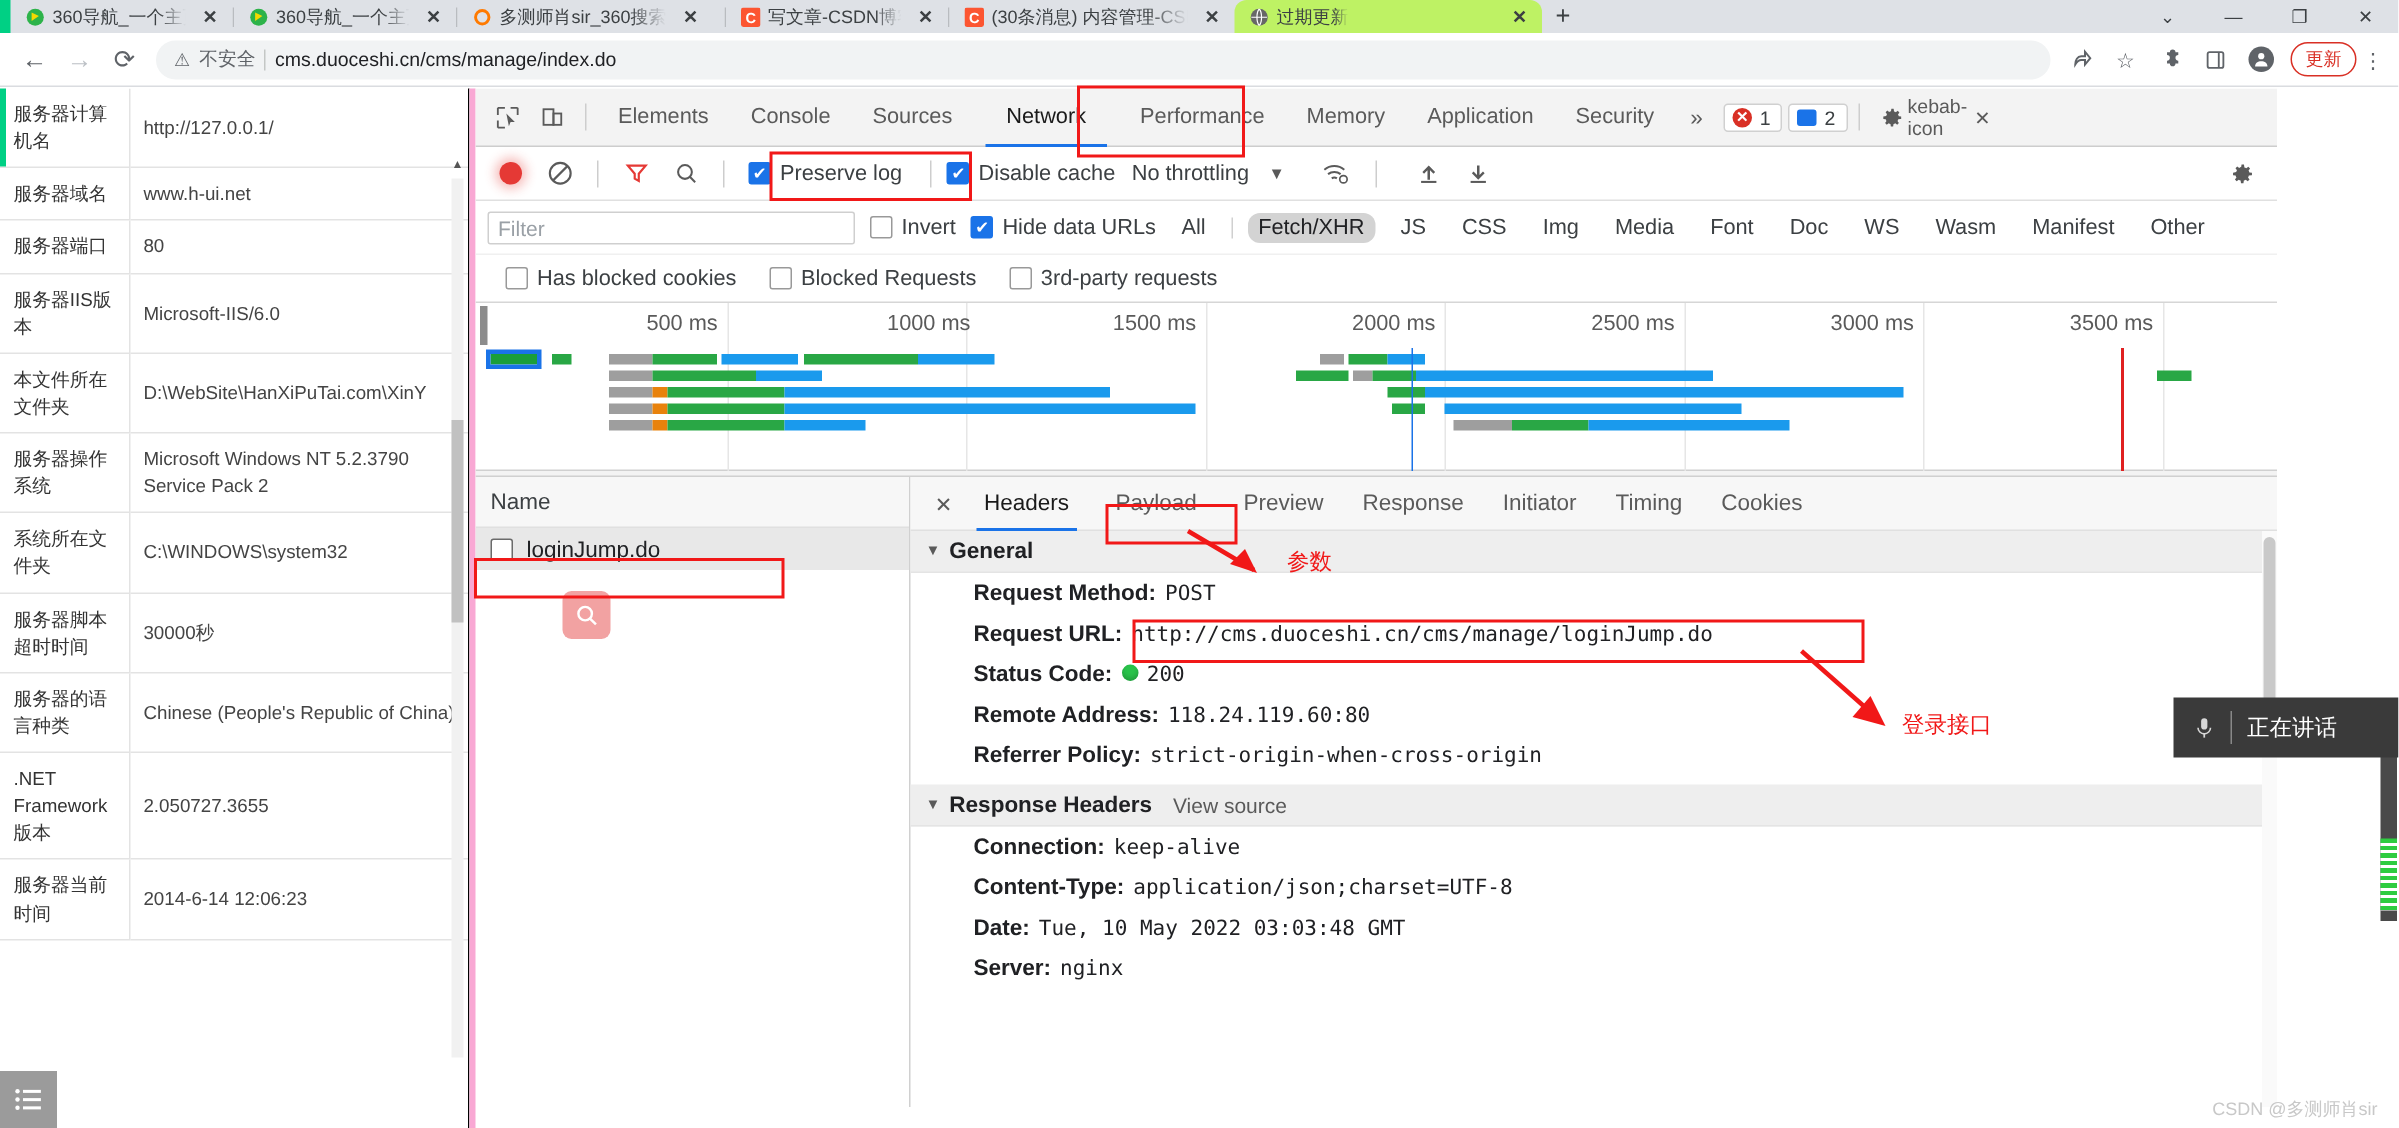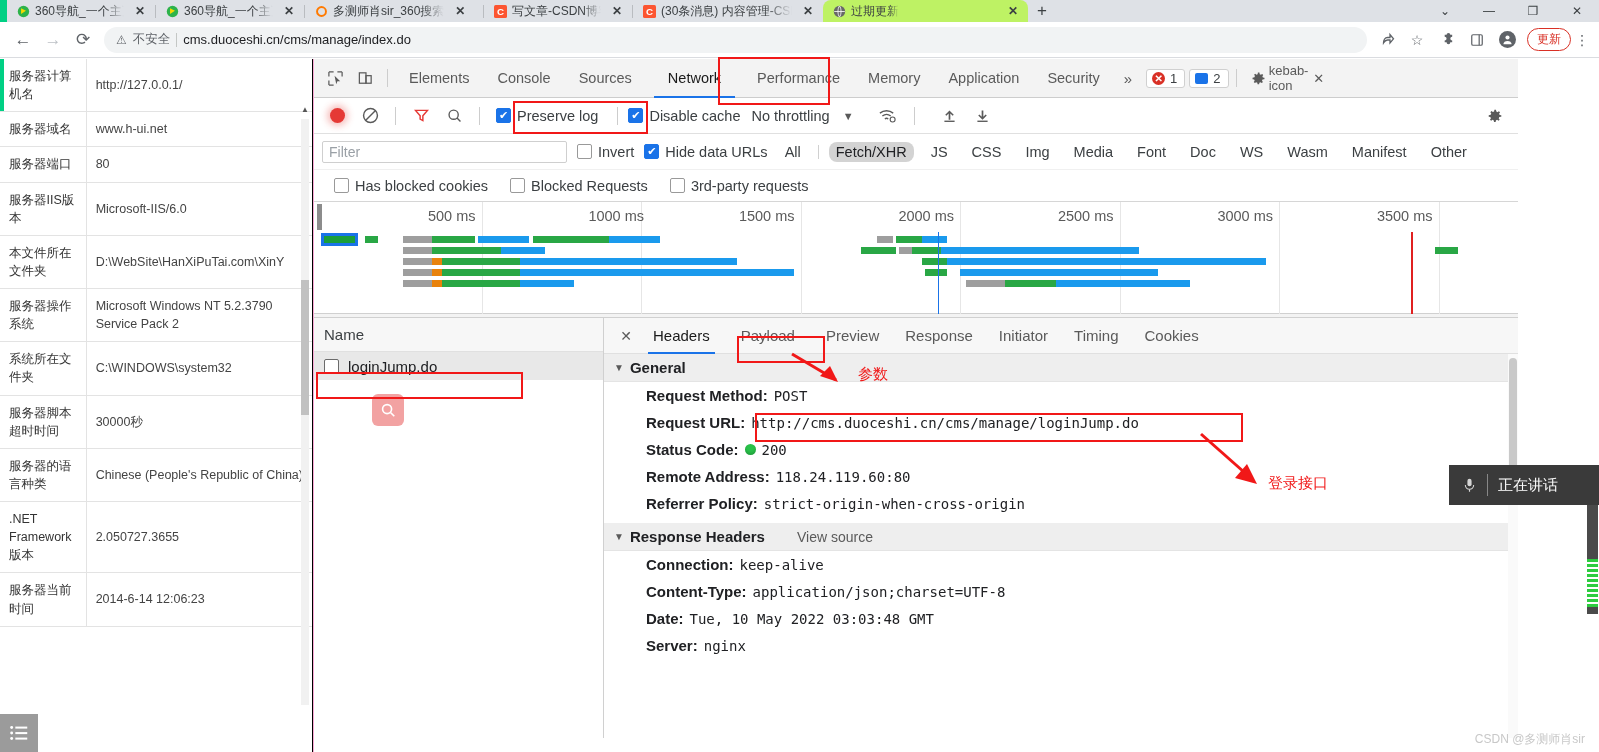--- a/index.html
+++ b/index.html
@@ -89,21 +89,21 @@
   .page-scroll .thumb { position:absolute; top: 175px; left:0; width: 8px; height: 135px; background:#c1c1c1; }
   .page-scroll .arr { position:absolute; top:0; left:0; width:8px; text-align:center; font-size:8px; color:#555;}
   .page-fab {
     position: absolute; left: 0; bottom: 0; width: 38px; height: 38px;
     background: #9b9b9b; display:flex; align-items:center; justify-content:center;
   }
 
   
   .devtools {
     position: absolute; top: 59px; left: 313px; width: 1205px; height: 693px;
-    background: #fff; border-left: 1px solid #f9a8d4; overflow: hidden;
+    background: #fff; border-left: 4px solid #f9a8d4; overflow: hidden;
     font-size: 13px; color: #5a5a5a;
   }
   .dt-tabs {
     height: 39px; display: flex; align-items: center; padding: 0 6px;
     border-bottom: 1px solid #cdcdcd; background: #f3f3f3; position: relative;
   }
   .dt-iconbtn { width: 30px; height: 30px; display:flex; align-items:center; justify-content:center; color:#5a5a5a;}
   .dt-sep { width:1px; height:18px; background:#cdcdcd; margin: 0 7px; }
   .dt-tab { padding: 0 14px; height: 39px; display:flex; align-items:center;
             font-size: 14.5px; color: #5a5a5a; position: relative; }
@@ -167,21 +167,21 @@
                  border-bottom:1px solid #e0e0e0; background:#f7f7f7; }
   .dclose { width: 28px; text-align:center; font-size: 14px; color:#5a5a5a; }
   .dtab { padding: 0 13px; height: 36px; display:flex; align-items:center;
           font-size: 15px; color:#5a5a5a; position:relative; }
   .dtab.sel { color:#1a1a1a; }
   .dtab.sel::after { content:''; position:absolute; left:8px; right:8px; bottom:0; height:2px; background:#1a73e8; }
 
   .sec-head { background:#eeeeee; padding: 5px 10px; font-size: 15px; font-weight: bold; color:#202124;
               display:flex; align-items:center; gap: 6px; border-bottom:1px solid #e4e4e4;}
   .sec-head .tri { font-size: 10px; color:#5a5a5a; }
-  .viewsrc { font-weight: normal; font-size: 14px; color:#5a5a5a; margin-left: 26px; }
+  .viewsrc { font-weight: normal; font-size: 14px; color:#5a5a5a; margin-left: 8px; }
   .kv { padding: 5px 10px 5px 42px; font-size: 15px; color:#202124; display:flex; align-items:baseline; gap: 6px;}
   .kv .k { font-weight: bold; white-space: nowrap; }
   .kv .v { font-family: "DejaVu Sans Mono", monospace; font-size: 14px; color:#202124; }
   .status-dot { width:11px;height:11px;border-radius:50%;background:#29c24a;display:inline-block;
                 box-shadow: inset 0 -2px 3px rgba(0,0,0,.18); }
   .detail-scroll { position:absolute; right: 0; top: 36px; bottom: 0; width: 10px; background:#fafafa;}
   .detail-scroll .th { position:absolute; top: 4px; left:1px; width: 8px; height: 142px; background:#c9c9c9; border-radius:4px;}
 
   
   .ann { position: absolute; border: 2.5px solid #f11818; pointer-events:none; z-index: 40; }

